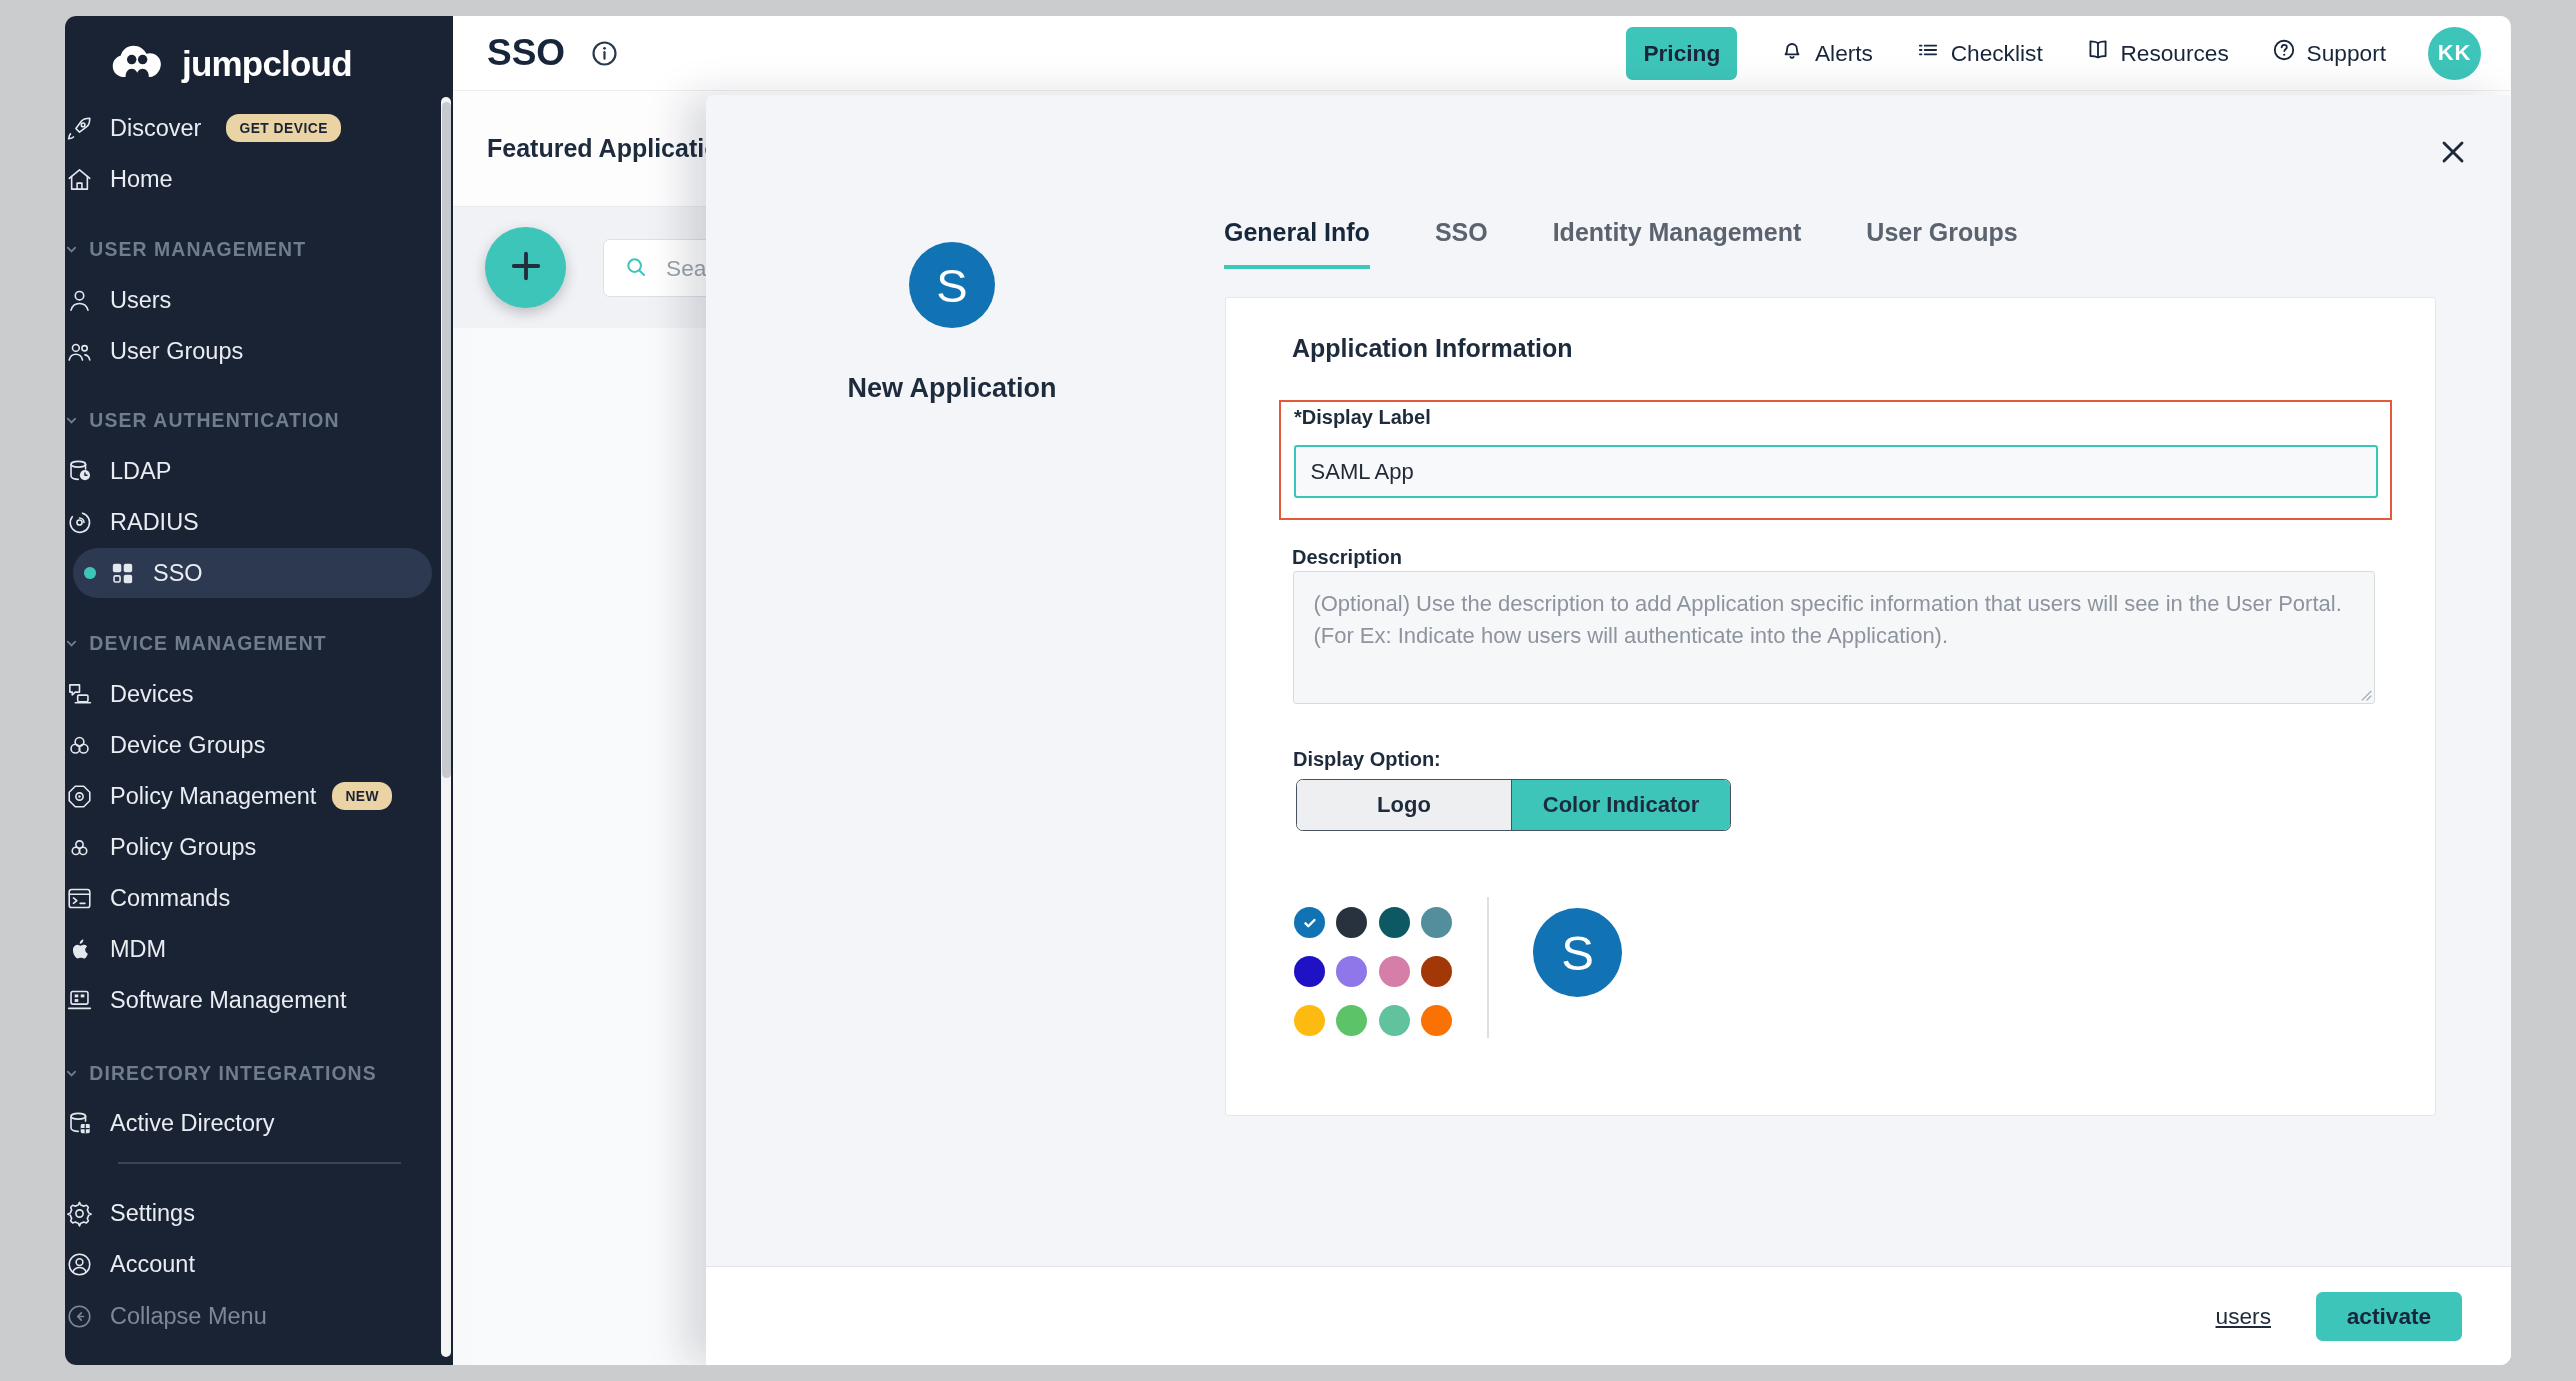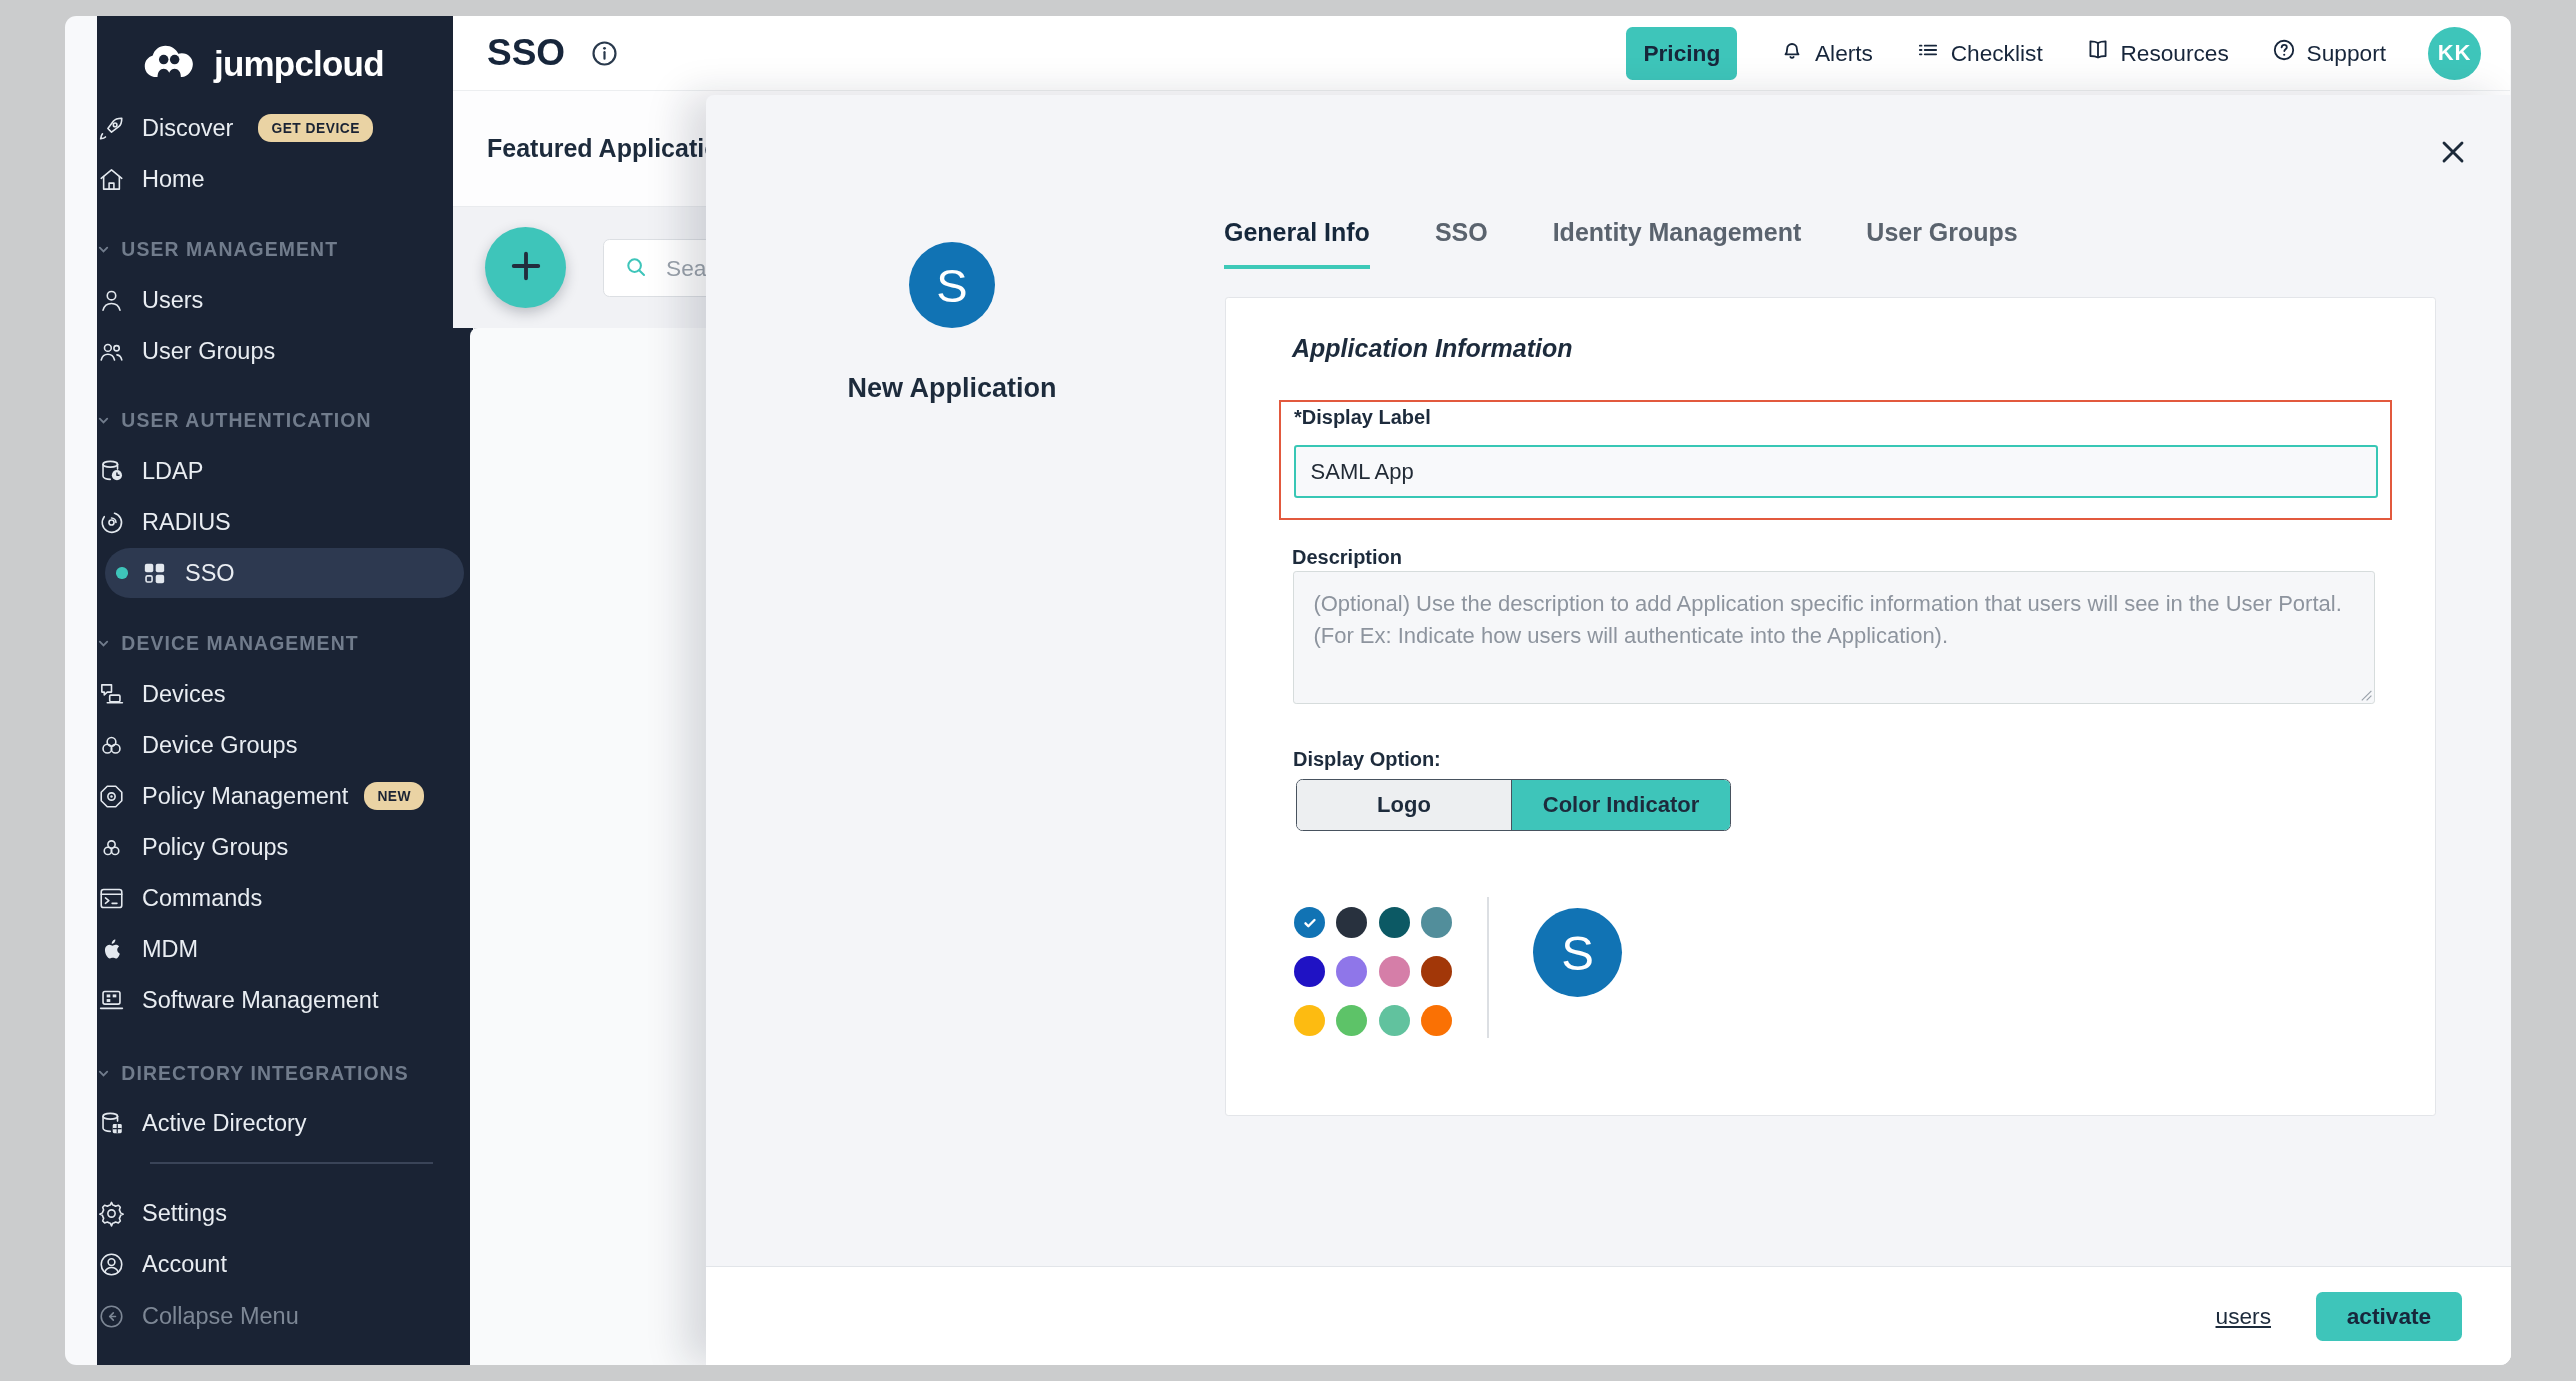--- a/index.html
+++ b/index.html
@@ -1,21 +1,21 @@
 <!DOCTYPE html>
 <html style="font-size:13px"><head>
 <meta charset="utf-8">
 <style>
   html,body{margin:0;padding:0;}
   body{font-family:"Liberation Sans", sans-serif; background:#cbcccd;}
   .stage{position:relative;width:2576px;height:1382px;background:#cbcccd;overflow:hidden;}
   .app{position:absolute;left:65px;top:16px;width:2446px;height:1349px;background:#f8f9fb;border-radius:11.3px;overflow:hidden;}
 
   
-  .sidebar{position:absolute;left:0;top:0;width:388px;height:1349px;background:#1a2334;margin-left:32px;}
+  .sidebar{position:absolute;left:0;top:0;width:388px;height:1349px;background:#1a2334;}
   .logo-row{position:absolute;left:39px;top:22.7px;display:flex;align-items:center;gap:8px;}
   .logo-text{color:#fff;font-size:35px;font-weight:bold;letter-spacing:-0.8px;}
   .s-item{position:absolute;left:0;width:312px;height:50px;display:flex;align-items:center;box-sizing:border-box;color:#e9edf2;font-size:23.5px;gap:16px;cursor:pointer;}
   .s-item .lbl{white-space:nowrap;}
   .s-item.muted{color:#7d8795;}
   .s-item.active{left:8px;width:359px;padding-left:35px;background:#2d3950;border-radius:26px;}
   .active-dot{position:absolute;left:11.3px;top:50%;margin-top:-5.7px;width:11.3px;height:11.3px;border-radius:50%;background:#3ec5ba;}
   .s-hdr{position:absolute;left:0;width:388px;height:50px;display:flex;align-items:center;box-sizing:border-box;color:#717c8c;font-size:19.4px;font-weight:bold;letter-spacing:1.1px;gap:11.3px;cursor:pointer;}
   .badge{margin-left:auto;margin-right:36px;background:#ead3a4;color:#1a2334;font-size:13.8px;font-weight:bold;letter-spacing:0.5px;padding:6.5px 13px;border-radius:13px;white-space:nowrap;}
   .side-divider{position:absolute;left:53px;top:1146px;width:283px;height:1.6px;background:#3a4458;}
@@ -47,21 +47,21 @@
   .modal{position:absolute;left:641px;top:79px;width:1805px;height:1269px;background:#f4f5f8;border-top-left-radius:8px;box-shadow:-21px 0 39px rgba(20,30,50,.15);}
   .close-btn{position:absolute;left:1727px;top:37px;width:39px;height:39px;display:flex;align-items:center;justify-content:center;cursor:pointer;}
   .newapp-col{position:absolute;left:84px;top:147px;width:324px;display:flex;flex-direction:column;align-items:center;}
   .newapp-circle{width:86px;height:86px;border-radius:50%;background:#1173b4;color:#fff;font-size:47px;display:flex;align-items:center;justify-content:center;}
   .newapp-name{margin-top:45px;font-size:27px;font-weight:bold;color:#1d2b3c;white-space:nowrap;}
   .tabs{position:absolute;left:518px;top:123px;display:flex;gap:65px;justify-content:center;}
   .tab{font-size:25px;font-weight:bold;color:#5a636e;padding-bottom:18px;border-bottom:4.9px solid transparent;cursor:pointer;white-space:nowrap;}
   .tab.active{color:#16283c;border-bottom-color:#3dc9b8;}
 
   .form-card{position:absolute;left:519px;top:202px;width:1211px;height:819px;background:#fff;border:0.8px solid #e3e5e9;border-radius:3.2px;box-sizing:border-box;}
-  .form-title{position:absolute;left:66px;top:36px;font-size:25px;font-weight:bold;color:#1d2b3c;font-style:italic;}
+  .form-title{position:absolute;left:66px;top:36px;font-size:25px;font-weight:bold;color:#1d2b3c;}
   .alert-box{position:absolute;left:53px;top:102px;width:1113px;height:120px;border:2.4px solid #e2593e;box-sizing:border-box;}
   .field-label{position:absolute;font-size:20px;font-weight:bold;color:#1d2b3c;}
   .display-input{position:absolute;left:68px;top:147px;width:1084px;height:53px;border:2.4px solid #38c7b5;border-radius:3.2px;background:#f8f9fb;font-size:22px;color:#222b36;padding-left:14.6px;box-sizing:border-box;outline:none;font-family:"Liberation Sans",sans-serif;}
   .desc-area{position:absolute;left:67px;top:273px;width:1082px;height:133px;border:1.6px solid #d6dcdc;border-radius:3.2px;background:#f6f7f9;box-sizing:border-box;padding:16px 19.4px;font-size:22px;line-height:1.45;color:#8d949e;resize:none;outline:none;font-family:"Liberation Sans",sans-serif;}
   .desc-area::placeholder{color:#8d949e;}
   .resize-grip{position:absolute;left:1131px;top:388px;}
   .toggle{position:absolute;left:70px;top:481px;height:50px;display:flex;border:1.6px solid #47525e;border-radius:6.5px;overflow:hidden;}
   .toggle .seg{display:flex;align-items:center;justify-content:center;font-size:22px;font-weight:bold;color:#1d2b3c;cursor:pointer;}
   .seg-logo{width:214px;background:#edeff1;}
   .seg-color{width:218px;background:#3ec5ba;border-left:1.6px solid #47525e;}

